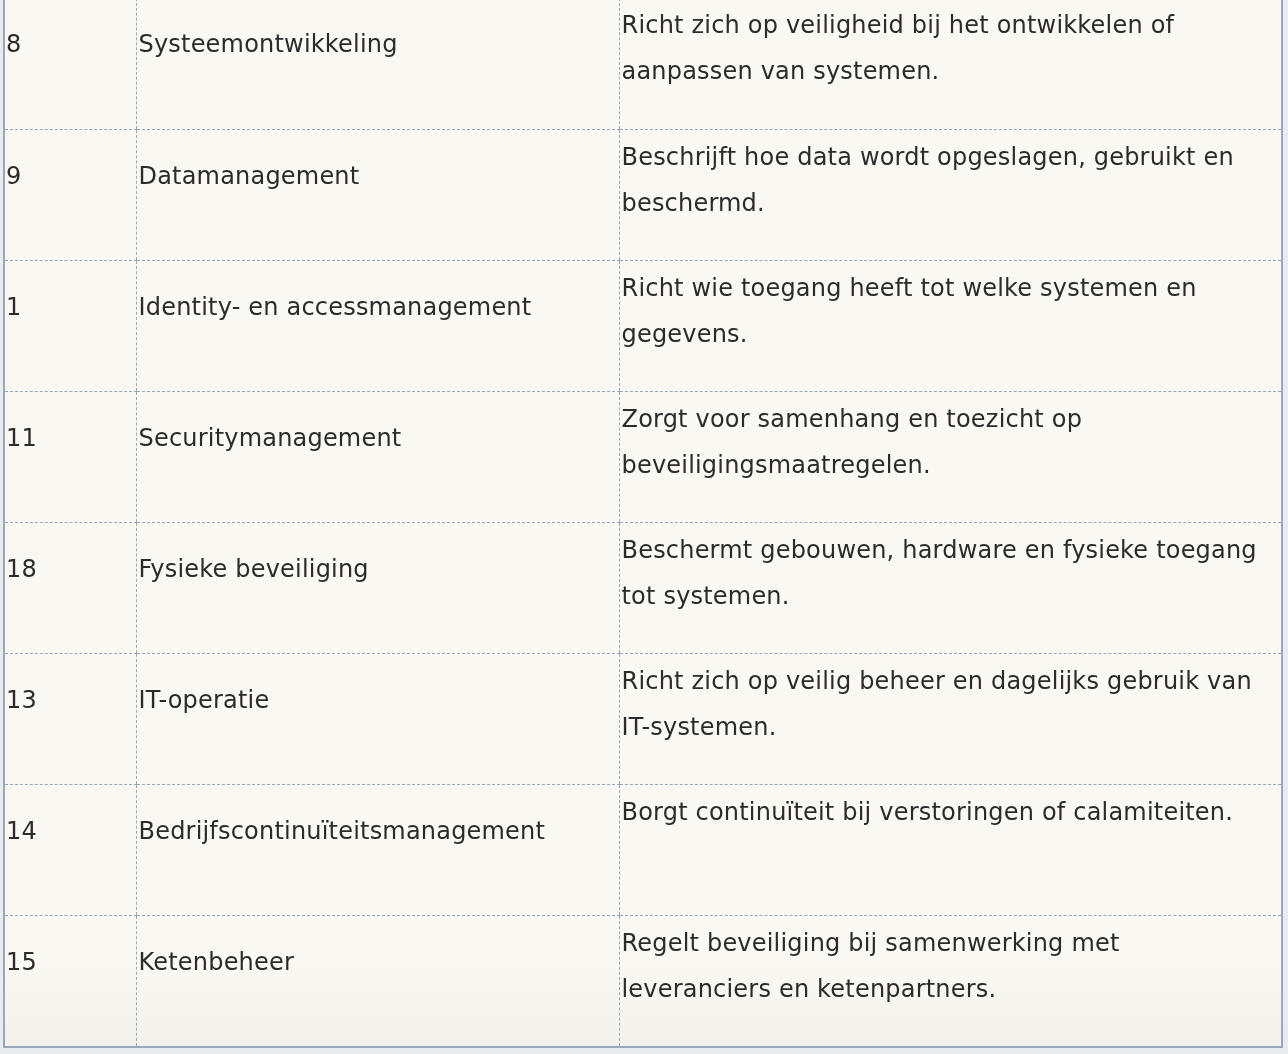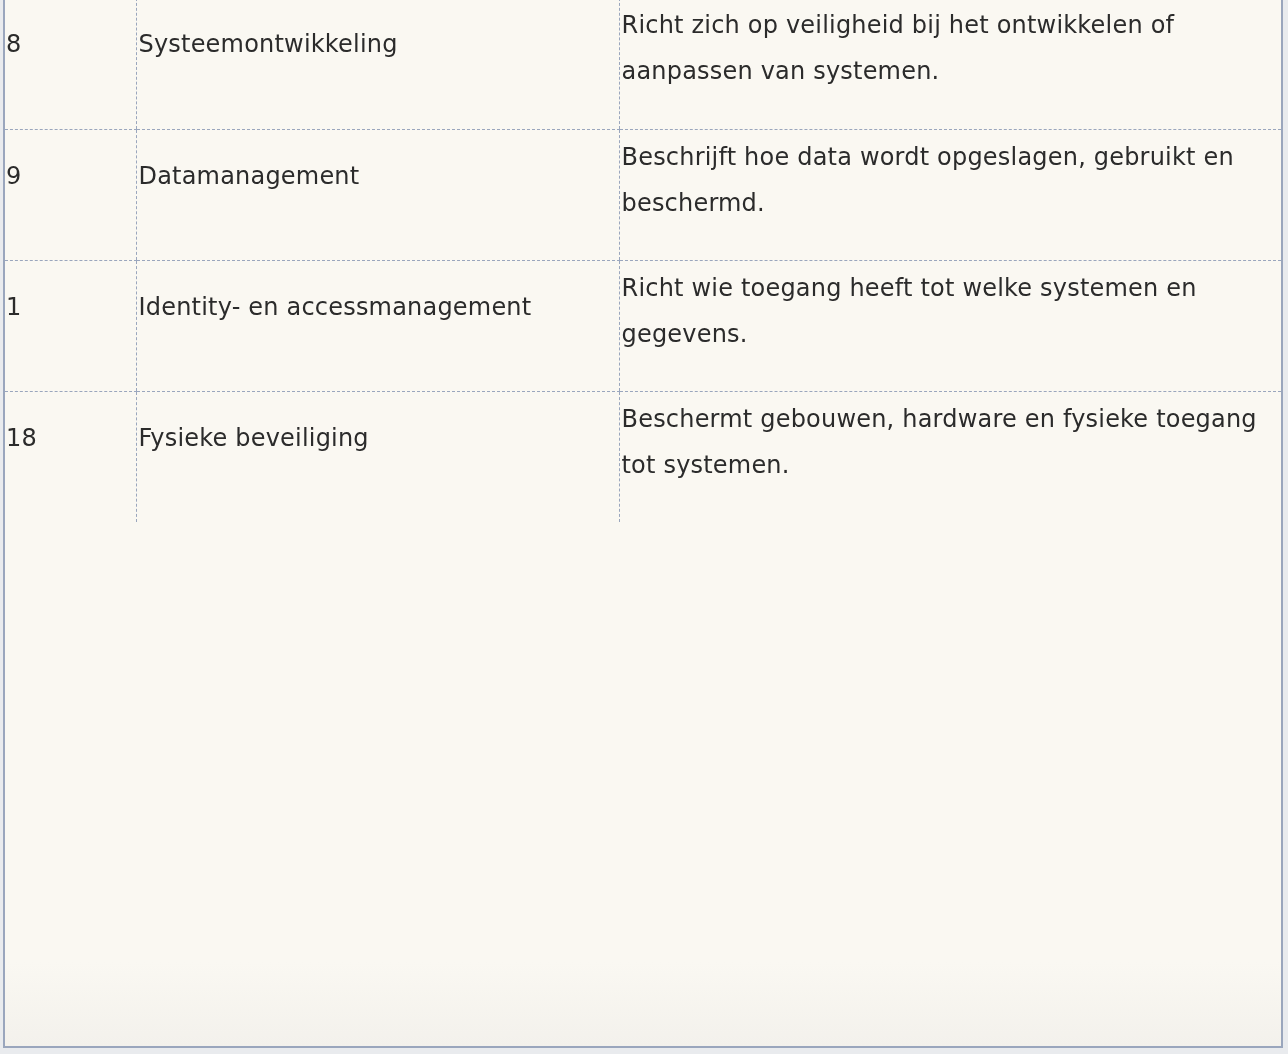--- a/index.html
+++ b/index.html
@@ -81,20 +81,40 @@
           <td class="num">9</td>
           <td class="name">Datamanagement</td>
           <td class="desc">Beschrijft hoe data wordt opgeslagen, gebruikt en beschermd.</td>
         </tr>
         <tr>
           <td class="num">1</td>
           <td class="name">Identity- en accessmanagement</td>
           <td class="desc">Richt wie toegang heeft tot welke systemen en gegevens.</td>
         </tr>
         <tr>
+          <td class="num">11</td>
+          <td class="name">Securitymanagement</td>
+          <td class="desc">Zorgt voor samenhang en toezicht op beveiligingsmaatregelen.</td>
+        </tr>
+        <tr>
           <td class="num">18</td>
           <td class="name">Fysieke beveiliging</td>
           <td class="desc">Beschermt gebouwen, hardware en fysieke toegang tot systemen.</td>
+        </tr>
+        <tr>
+          <td class="num">13</td>
+          <td class="name">IT-operatie</td>
+          <td class="desc">Richt zich op veilig beheer en dagelijks gebruik van IT-systemen.</td>
+        </tr>
+        <tr>
+          <td class="num">14</td>
+          <td class="name">Bedrijfscontinuïteitsmanagement</td>
+          <td class="desc">Borgt continuïteit bij verstoringen of calamiteiten.</td>
+        </tr>
+        <tr>
+          <td class="num">15</td>
+          <td class="name">Ketenbeheer</td>
+          <td class="desc">Regelt beveiliging bij samenwerking met leveranciers en ketenpartners.</td>
         </tr>
       </tbody>
     </table>
   </div>
 </div>
 
 </body></html>

